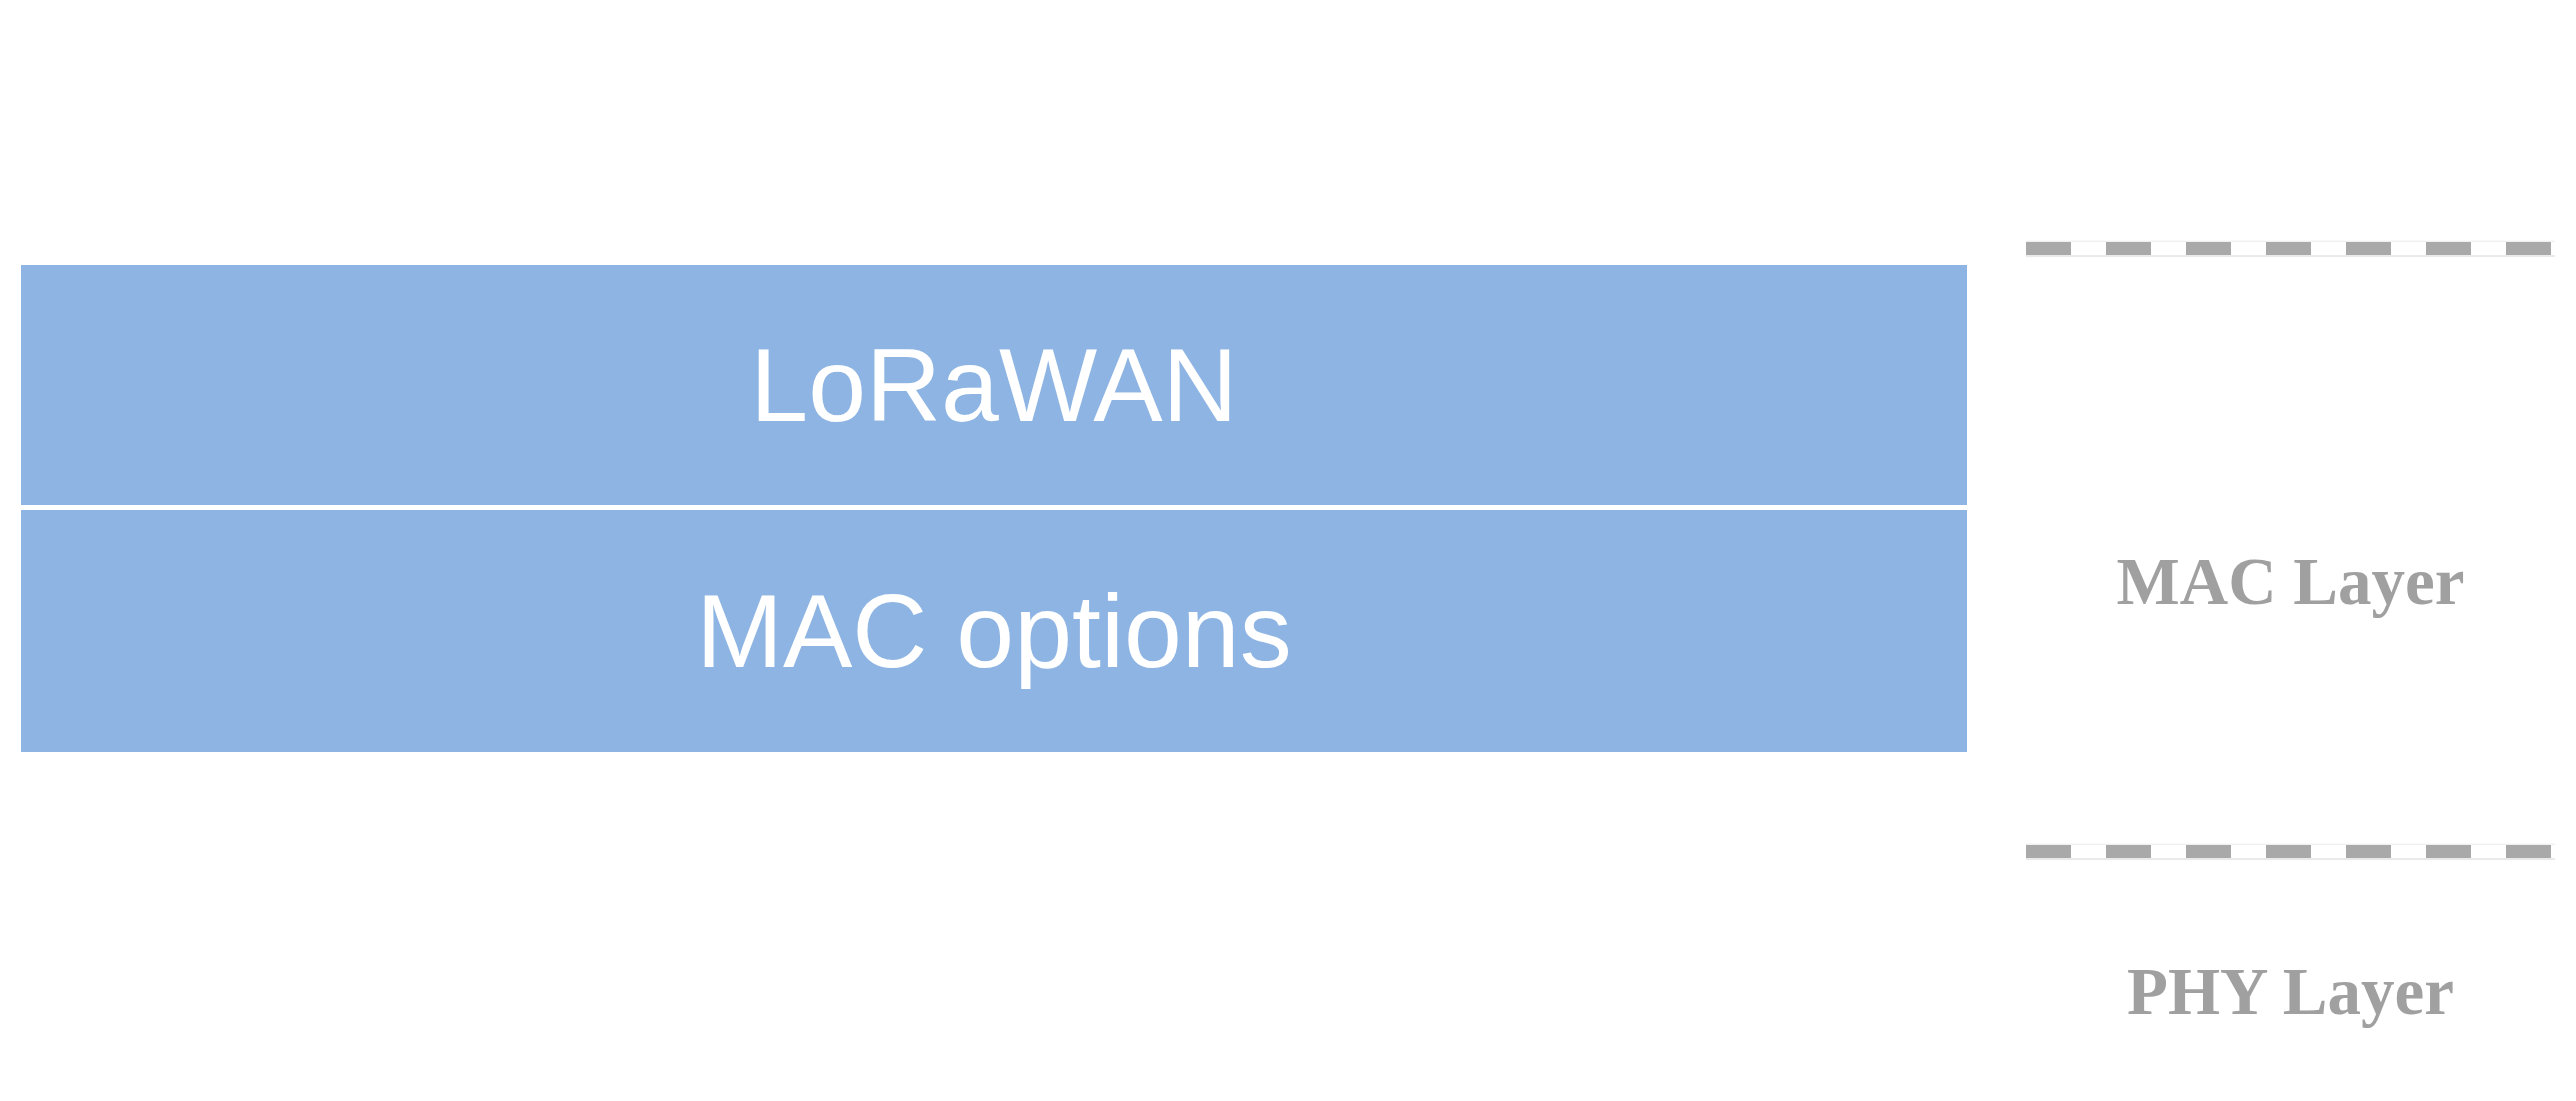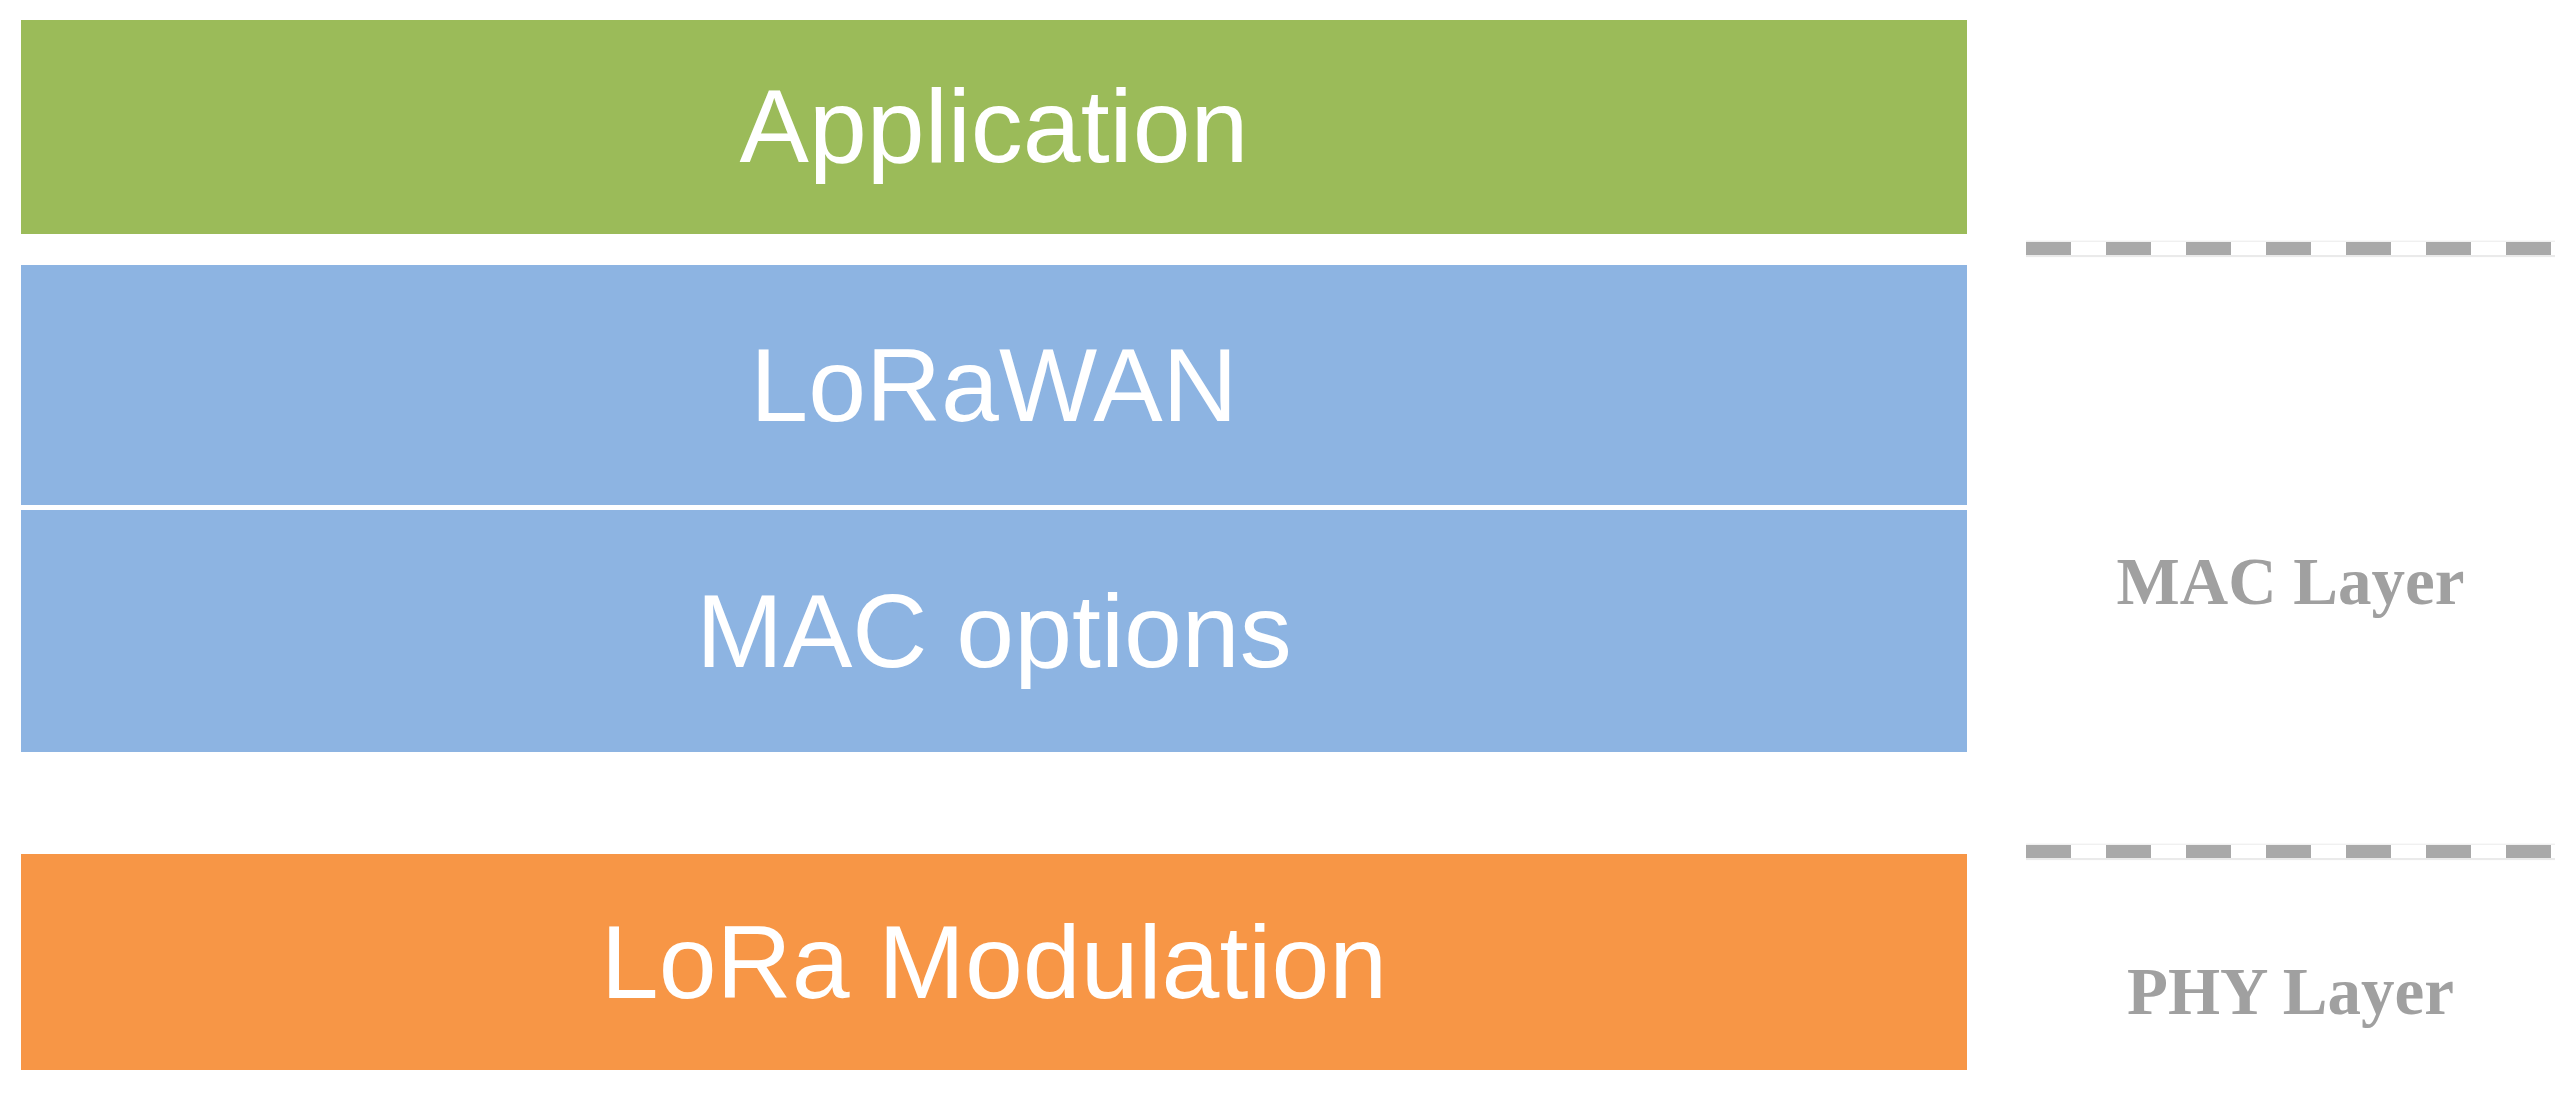--- a/index.html
+++ b/index.html
@@ -62,35 +62,29 @@
   }
   .label-app { top: 113px; }
   .label-mac { top: 548px; }
   .label-phy { top: 958px; }
 </style>
 </head>
 <body>
 
 <div class="canvas">
 
-  <div class="stack-box box-application">
-    <span>Application</span>
-  </div>
 
   <div class="stack-box box-lorawan">
     <span>LoRaWAN</span>
   </div>
 
   <div class="stack-box box-mac-options">
     <span>MAC options</span>
   </div>
 
-  <div class="stack-box box-lora-modulation">
-    <span>LoRa Modulation</span>
-  </div>
 
   <div class="divider divider-app-mac"></div>
   <div class="divider divider-mac-phy"></div>
 
   <div class="layer-label label-mac">MAC Layer</div>
   <div class="layer-label label-phy">PHY Layer</div>
 
 </div>
 
 

